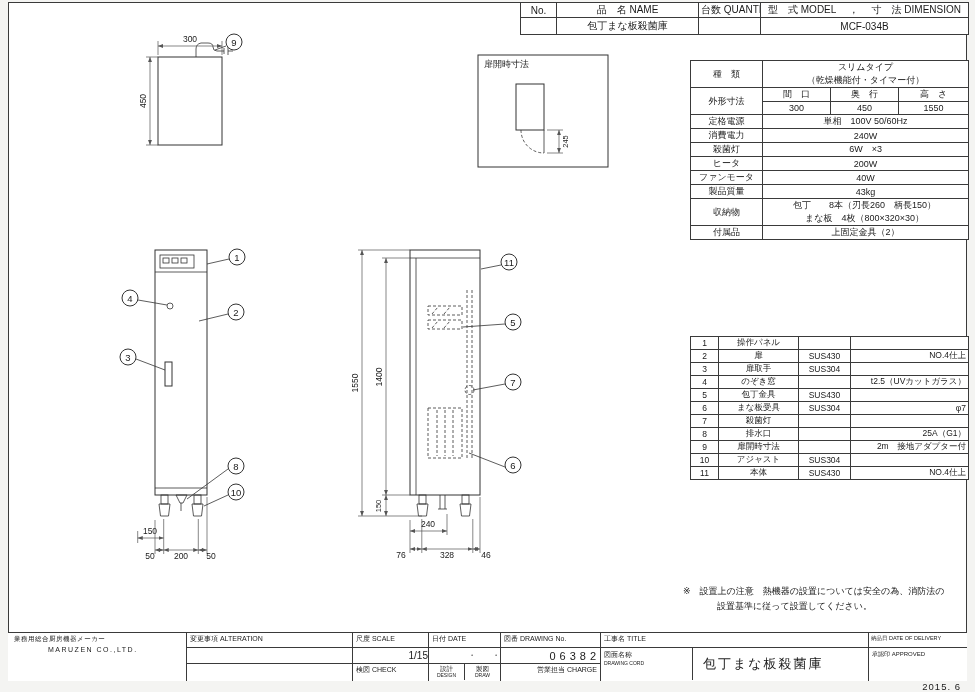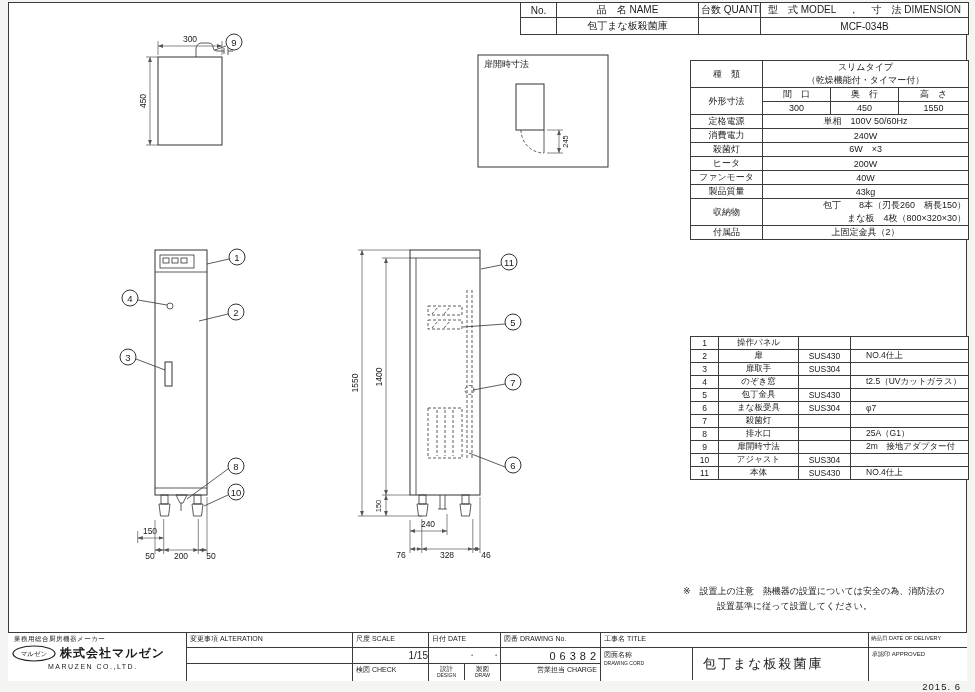--- a/index.html
+++ b/index.html
@@ -18,24 +18,24 @@
 .mid{text-anchor:middle}
 .callout circle{fill:#fff;stroke:#333;stroke-width:1}
 .callout text{font-size:9.5px;text-anchor:middle}
 .jp-label{font-size:9px}
 table{border-collapse:collapse;background:#fff;table-layout:fixed}
 td{border:1px solid #3a3a3a;font-size:9px;height:13px;padding:0 2px;text-align:center;font-weight:normal;overflow:hidden;white-space:nowrap}
 .header-table{position:absolute;left:520px;top:2px;width:448px}
 .header-table td.h{height:13px;font-size:10px}
 .header-table td.v{height:17px;font-size:10px}
 .spec-table{position:absolute;left:690px;top:60px;width:278px}
-.spec-table .left{text-align:right;padding-left:0}
+.spec-table .left{text-align:center;padding-left:0}
 .parts-table{position:absolute;left:690px;top:336px;width:278px}
 .parts-table td{font-size:8.5px}
-.parts-table .note{text-align:left;padding-left:15px}
+.parts-table .note{text-align:right;padding-left:2px}
 .notes{position:absolute;left:683px;top:584px;width:290px;font-size:9px;line-height:14.5px}
 .notes .indent{padding-left:34px}
 .tb{position:absolute;left:8px;top:632px;width:959px;height:49px;border-top:1.5px solid #3a3a3a;background:#fff}
 .tb .col{position:absolute;top:0;height:48px;border-left:1px solid #3a3a3a}
 .tb .col.first{border-left:none}
 .r1{height:15px}.r2{height:16px}.r3{height:16px}
 .bb{border-bottom:1px solid #3a3a3a}
 .lab7{font-size:7px;padding:1px 3px}
 .tiny{font-size:5.5px;padding:2px 2px}
 .cen{text-align:right}
@@ -396,27 +396,20 @@
   </table>
 
 <div class="notes">
   <div>※　設置上の注意　熱機器の設置については安全の為、消防法の</div>
   <div class="indent">設置基準に従って設置してください。</div>
 </div>
 
 <div class="tb">
   <div class="col first logo" style="left:0;width:178px">
     <div class="tagline">業務用総合厨房機器メーカー</div>
-    <div class="logo-row">
-      <svg width="44" height="17" viewBox="0 0 44 17">
-        <ellipse cx="22" cy="8.5" rx="21" ry="7.5" fill="none" stroke="#222" stroke-width="1.2"></ellipse>
-        <text x="22" y="11" text-anchor="middle" font-size="6.5" fill="#222">マルゼン</text>
-      </svg>
-      <span class="company">株式会社マルゼン</span>
-    </div>
     <div class="company-en">MARUZEN CO.,LTD.</div>
   </div>
   <div class="col" style="left:178px;width:166px">
     <div class="r1 bb lab7">変更事項 ALTERATION</div>
     <div class="r2 bb"></div>
     <div class="r3"></div>
   </div>
   <div class="col" style="left:344px;width:76px">
     <div class="r1 bb lab7">尺度 SCALE</div>
     <div class="r2 bb cen scale-val">1/15</div>

